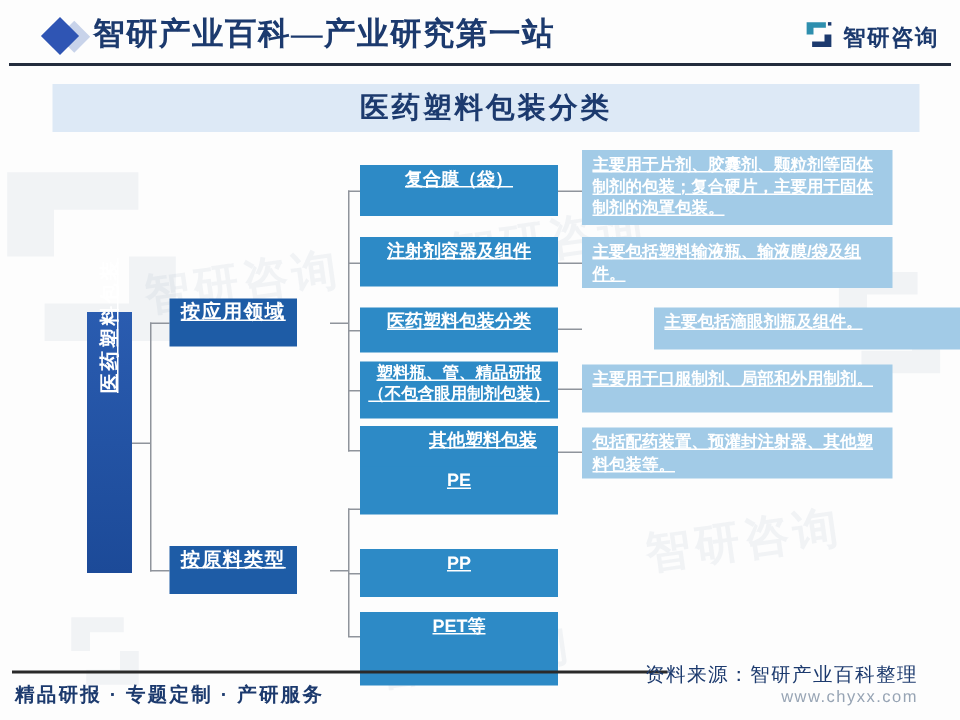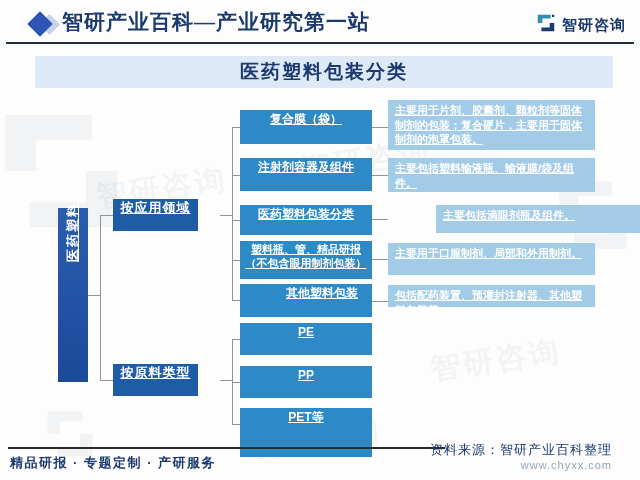--- a/index.html
+++ b/index.html
@@ -146,25 +146,25 @@
   </div>
   <div class="node desc" style="left:388px;top:158px;height:34px;">
     <span>主要包括塑料输液瓶、输液膜/袋及组件。</span>
   </div>
   <div class="node desc" style="left:388px;top:205px;height:28px;margin-left:48px;">
     <span>主要包括滴眼剂瓶及组件。</span>
   </div>
   <div class="node desc" style="left:388px;top:243px;height:32px;">
     <span>主要用于口服制剂、局部和外用制剂。</span>
   </div>
-  <div class="node desc" style="left:388px;top:285px;height:22px;">
+  <div class="node desc" style="left:388px;top:285px;height:34px;">
     <span>包括配药装置、预灌封注射器、其他塑料包装等。</span>
   </div>
 
-  <div class="node cat" style="left:240px;top:323px;height:32px;">
+  <div class="node cat" style="left:240px;top:311px;height:32px;">
     <span>PE</span>
   </div>
   <div class="node cat" style="left:240px;top:366px;height:32px;">
     <span>PP</span>
   </div>
   <div class="node cat" style="left:240px;top:408px;height:49px;">
     <span>PET等</span>
   </div>
 
   <div class="ft-line"></div>

